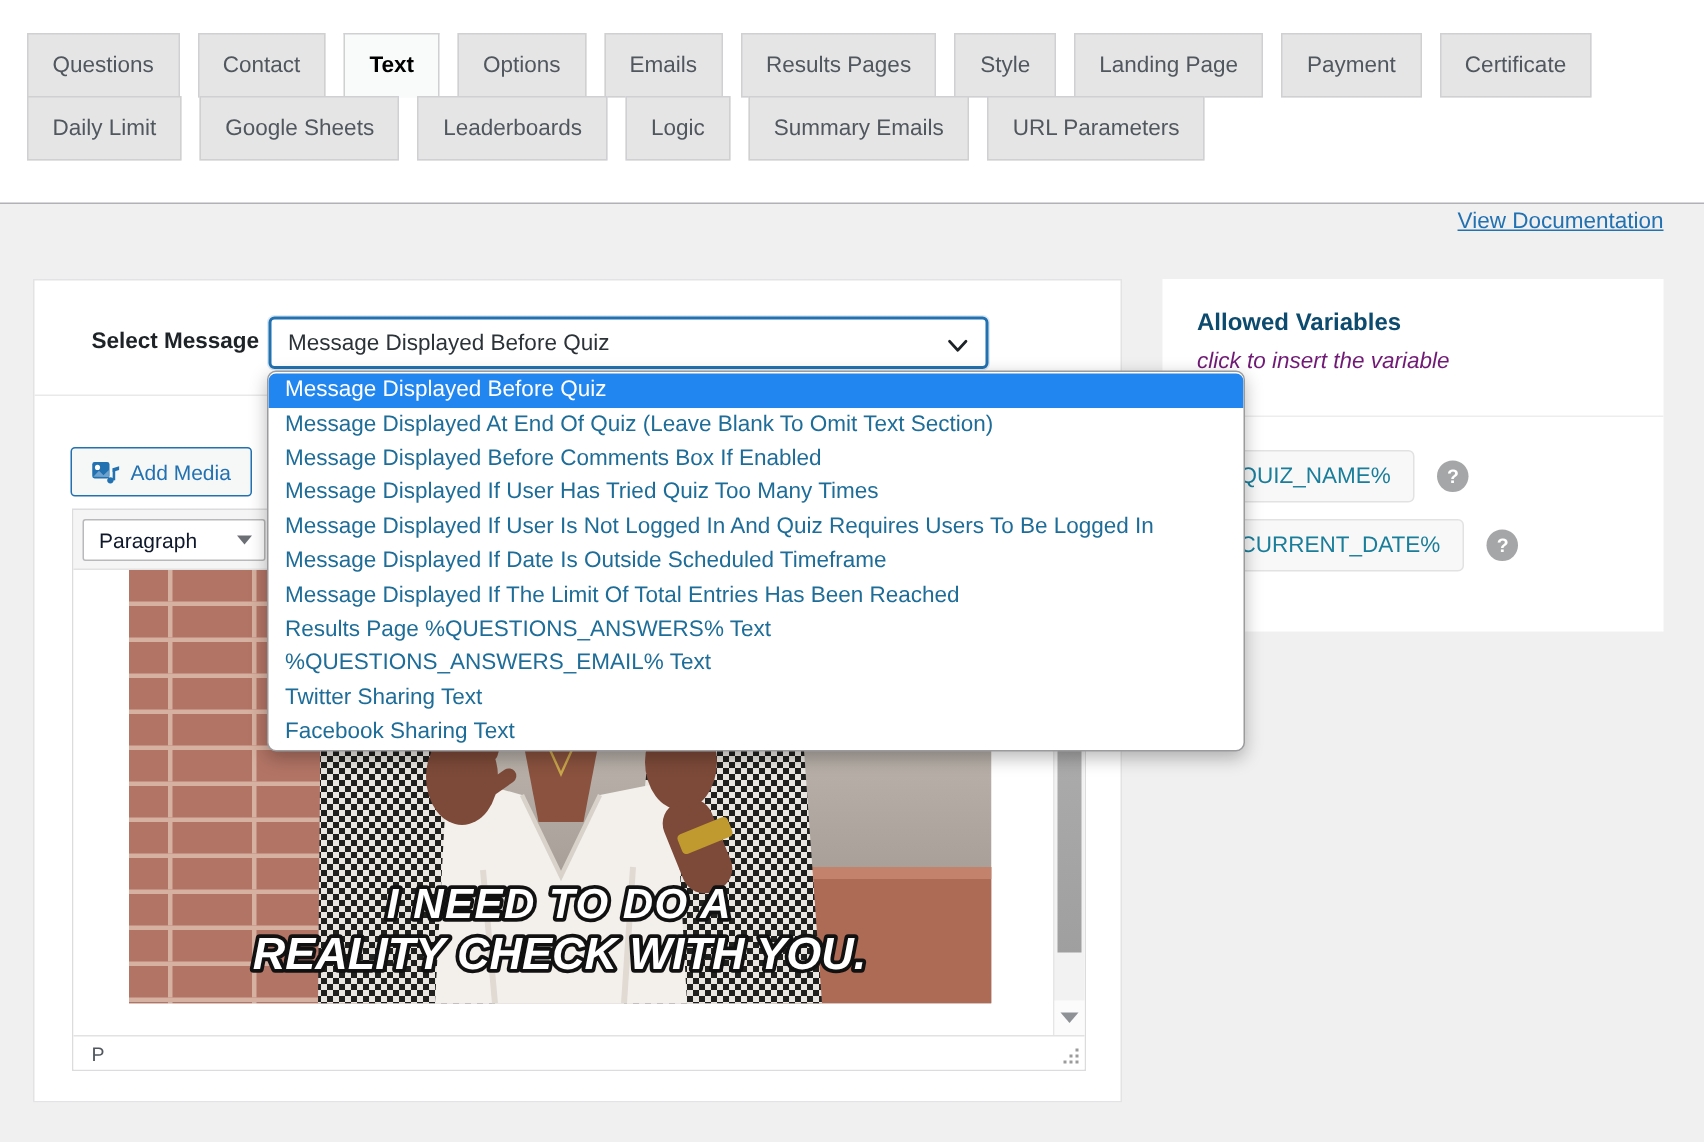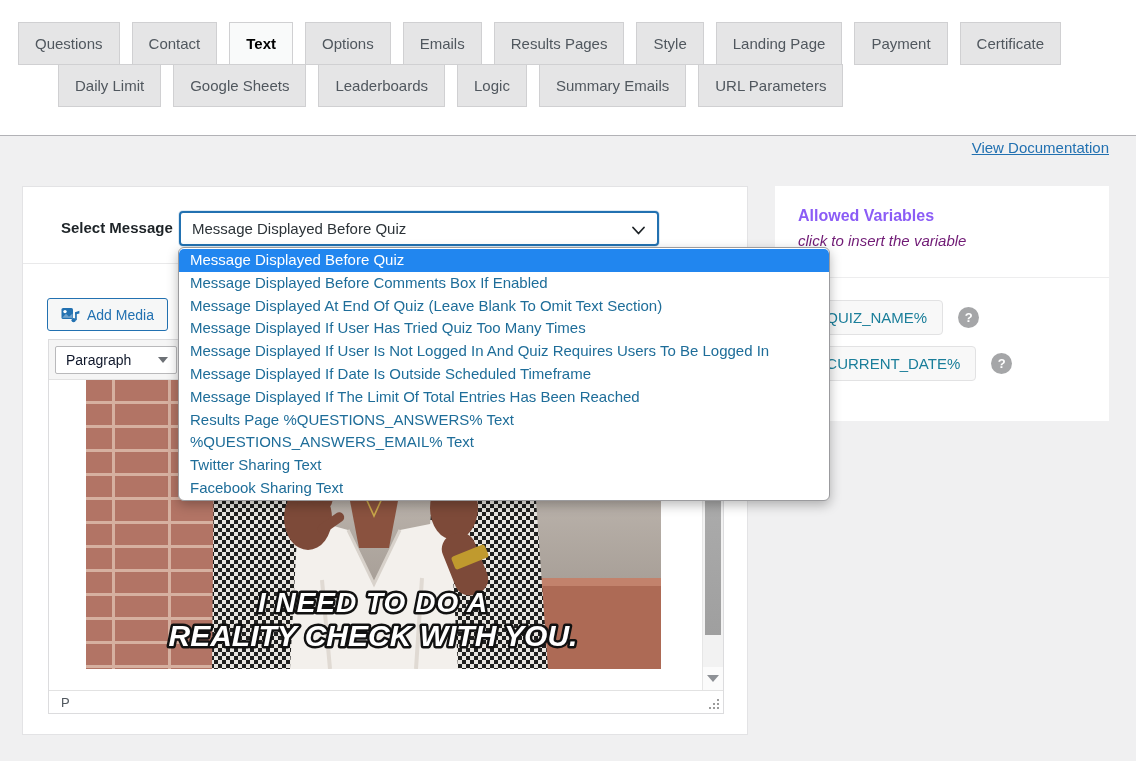--- a/index.html
+++ b/index.html
@@ -11,21 +11,21 @@
     overflow:hidden;
     color:#3c434a;
   }
   
   .topbar {
     position:absolute; left:0; top:0; width:1136px; height:136px;
     background:#ffffff; border-bottom:1px solid #b2b2b6;
   }
   .tabrow { position:absolute; left:18px; display:flex; gap:12px; }
   .tabrow.r1 { top:22px; }
-  .tabrow.r2 { top:64px;margin-left:40px; }
+  .tabrow.r2 { top:64px; }
   .tab {
     height:43px; line-height:41px; padding:0 16px;
     background:#e5e5e6; border:1px solid #d0d0d2;
     font-size:15px; color:#50575e; cursor:pointer; white-space:nowrap;
   }
   .tab.active {
     background:#f9fafa; border-bottom-color:#f9fafa;
     color:#000000; font-weight:bold;text-align:center;
   }
   
@@ -104,21 +104,21 @@
     background:#fff; border-top:1px solid #e2e2e2;
     display:flex; align-items:center; padding:0 12px;
     font-size:13px; color:#50575e;
   }
   .resize-grip { position:absolute; right:2px; bottom:2px; cursor:nwse-resize; }
   
   .vars-panel {
     position:absolute; left:775px; top:186px; width:334px; height:235px;
     background:#ffffff; z-index:1;
   }
-  .vars-title { position:absolute; left:23px; top:21px; font-size:16px; font-weight:bold; color:#8b5cf6; }
+  .vars-title { position:absolute; left:23px; top:21px; font-size:16px; font-weight:bold; color:#0c4a6e; }
   .vars-sub { position:absolute; left:23px; top:46px; font-size:15px; font-style:italic; color:#701a75; }
   .vars-divider { position:absolute; left:0; top:91px; width:100%; border-bottom:1px solid #ededee; }
   .var-row { position:absolute; left:22px; display:flex; align-items:center; gap:15px; }
   .var-row.v1 { top:114px; }
   .var-row.v2 { top:160px; }
   .var-chip {
     background:#f8f8f8; border:1px solid #e2e2e3; border-radius:4px;
     padding:8px 15px; font-size:15px; color:#1a7e9a; cursor:pointer; white-space:nowrap;
   }
   .help-dot {
@@ -299,22 +299,22 @@
     <span class="help-dot">?</span>
   </div>
   <div class="var-row v2">
     <span class="var-chip">%CURRENT_DATE%</span>
     <span class="help-dot">?</span>
   </div>
 </div>
 
 <ul class="dropdown">
   <li class="selected">Message Displayed Before Quiz</li>
+  <li>Message Displayed At End Of Quiz (Leave Blank To Omit Text Section)</li>
   <li>Message Displayed Before Comments Box If Enabled</li>
-  <li>Message Displayed At End Of Quiz (Leave Blank To Omit Text Section)</li>
   <li>Message Displayed If User Has Tried Quiz Too Many Times</li>
   <li>Message Displayed If User Is Not Logged In And Quiz Requires Users To Be Logged In</li>
   <li>Message Displayed If Date Is Outside Scheduled Timeframe</li>
   <li>Message Displayed If The Limit Of Total Entries Has Been Reached</li>
   <li>Results Page %QUESTIONS_ANSWERS% Text</li>
   <li>%QUESTIONS_ANSWERS_EMAIL% Text</li>
   <li>Twitter Sharing Text</li>
   <li>Facebook Sharing Text</li>
 </ul>
 

